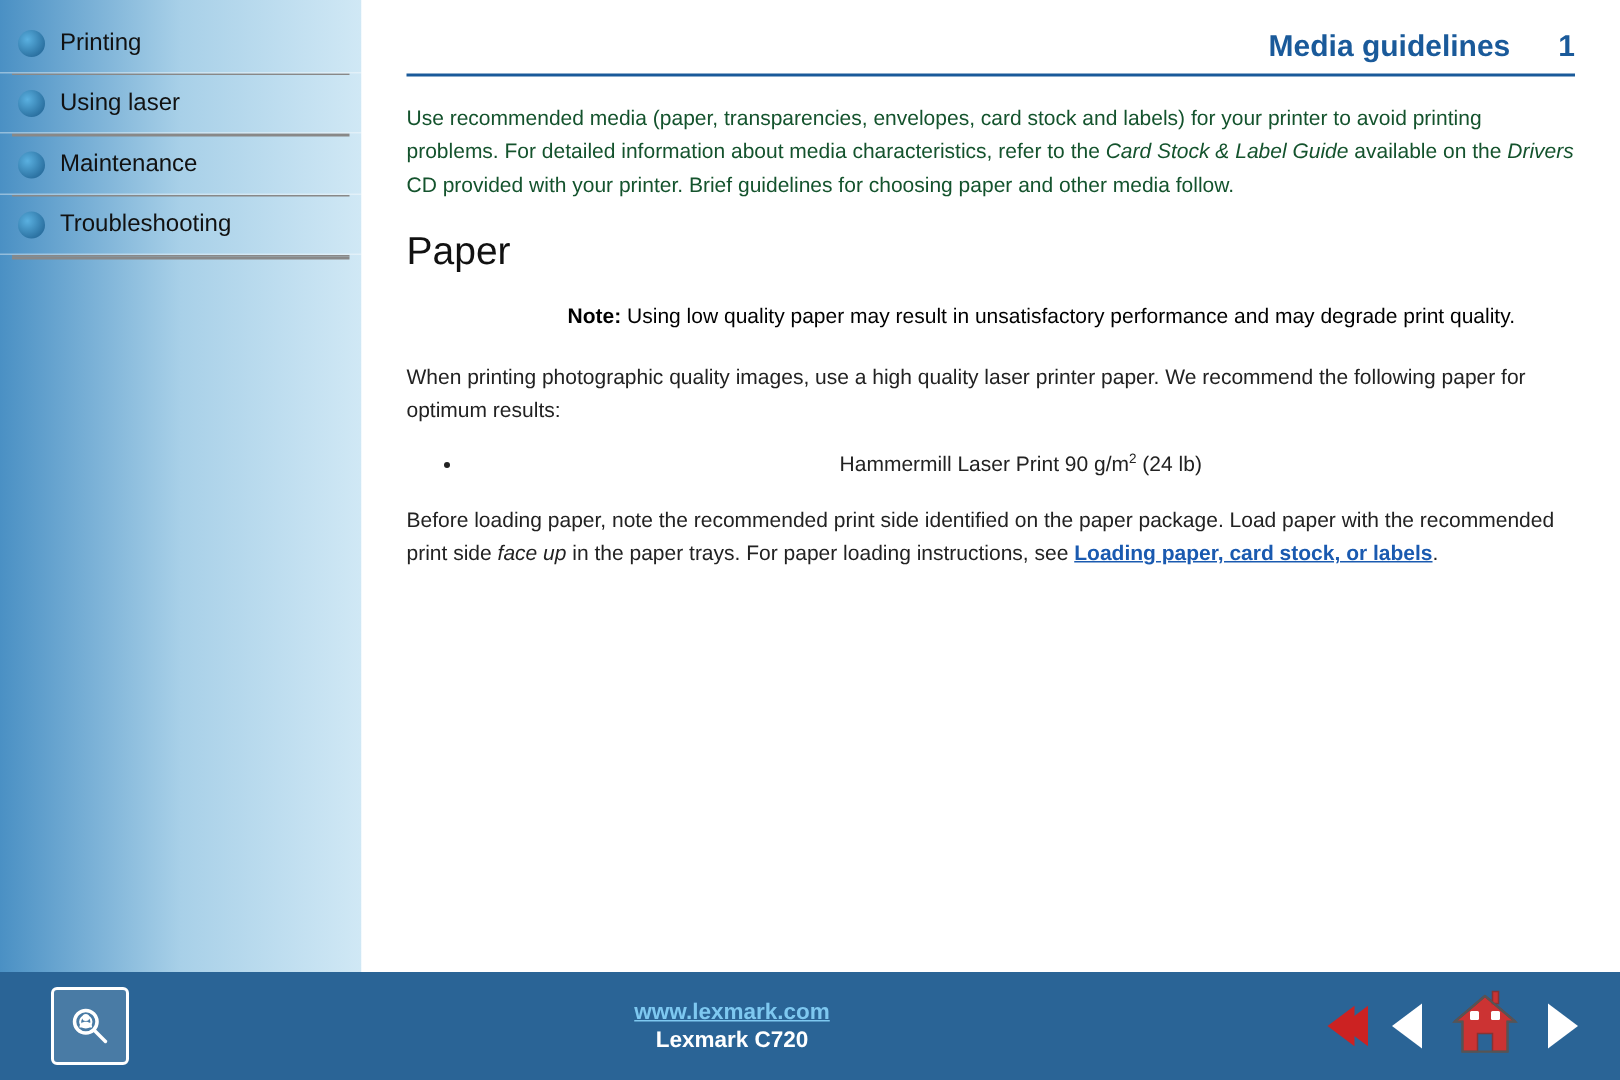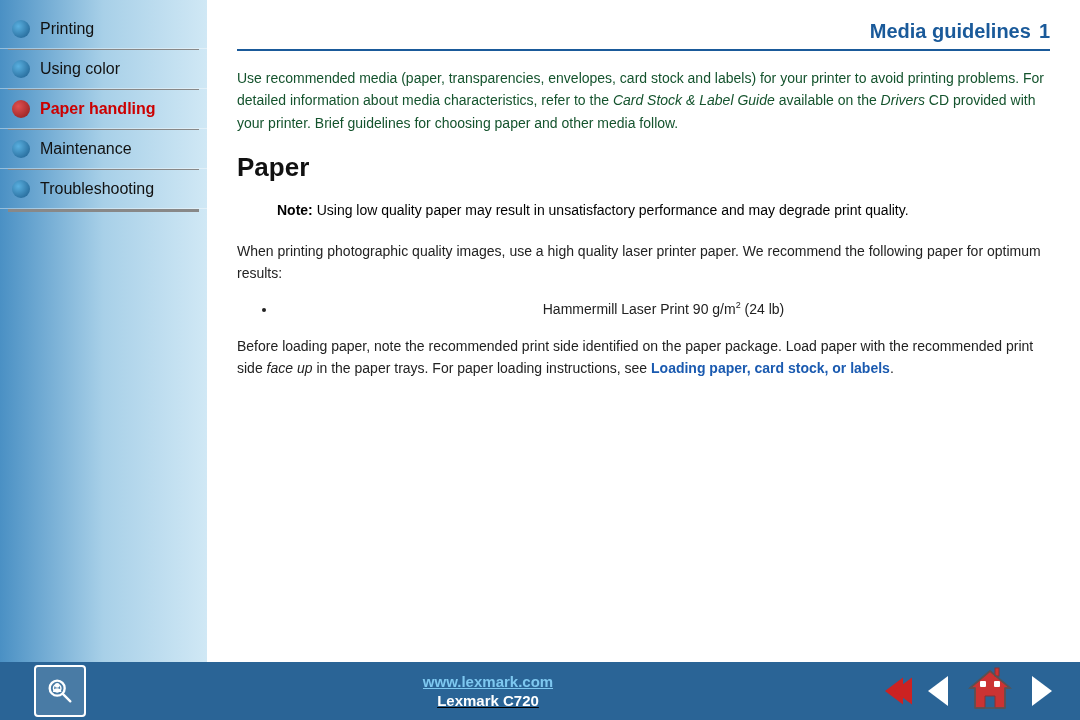--- a/index.html
+++ b/index.html
@@ -16,21 +16,21 @@
 
     
     .main-container {
       display: flex;
       flex: 1;
       overflow: hidden;
     }
 
     
     .sidebar {
-      width: 207px;
+      width: 241px;
       background: linear-gradient(to right, #4a90c4, #a8d0e8, #d0e8f5);
       display: flex;
       flex-direction: column;
       padding-top: 10px;
       flex-shrink: 0;
     }
 
     .sidebar-item {
       display: flex;
       align-items: center;
@@ -83,21 +83,21 @@
       justify-content: flex-end;
       align-items: center;
       border-bottom: 2px solid #1a5a9a;
       margin-bottom: 16px;
       padding-bottom: 6px;
     }
 
     .page-title-area {
       display: flex;
       align-items: center;
-      gap: 8px;
+      gap: 32px;
     }
 
     .page-title {
       font-size: 20px;
       font-weight: bold;
       color: #1a5a9a;
     }
 
     .page-number {
       font-size: 20px;
@@ -107,28 +107,28 @@
 
     .intro-text {
       font-size: 14px;
       line-height: 1.6;
       color: #14532d;
       margin-bottom: 18px;
     }
 
     .section-heading {
       font-size: 26px;
-      font-weight: bold;
+      font-weight: normal;
       color: #111;
       margin-bottom: 16px;
       margin-top: 8px;
     }
 
     .note-box {
-      text-align: left;
+      text-align: right;
       margin: 12px 40px 18px 40px;
       line-height: 1.6;
     }
 
     .note-box .note-label {
       font-weight: bold;
     }
 
     .body-text {
       font-size: 14px;
@@ -149,33 +149,33 @@
       text-align: center;
     }
 
     sup {
       font-size: 9px;
     }
 
     .link-text {
       color: #1a5ab0;
       font-weight: bold;
+      text-decoration: underline;
       cursor: pointer;
     }
 
     
     .footer {
-      height: 58px;
+      height: 72px;
       background: #2a6496;
       display: flex;
       align-items: center;
       justify-content: space-between;
       padding: 0 20px;
       flex-shrink: 0;
-      text-decoration: underline;
     }
 
     .footer-left {
       width: 80px;
       display: flex;
       align-items: center;
       justify-content: center;
     }
 
     .footer-center {
@@ -253,27 +253,23 @@
 <div class="main-container">
 
   <nav class="sidebar">
     <div class="sidebar-item">
       <div class="bullet"></div>
       <span class="sidebar-label">Printing</span>
     </div>
     <div class="sidebar-divider"></div>
     <div class="sidebar-item">
       <div class="bullet"></div>
-      <span class="sidebar-label">Using color</span>
-    </div>
-    <div class="sidebar-divider"></div>
-    <div class="sidebar-item active">
-      <div class="bullet red"></div>
-      <span class="sidebar-label">Paper handling</span>
-    </div>
+      <span class="sidebar-label">Using laser</span>
+    </div>
+    <div class="sidebar-divider"></div>
     <div class="sidebar-divider"></div>
     <div class="sidebar-item">
       <div class="bullet"></div>
       <span class="sidebar-label">Maintenance</span>
     </div>
     <div class="sidebar-divider"></div>
     <div class="sidebar-item">
       <div class="bullet"></div>
       <span class="sidebar-label">Troubleshooting</span>
     </div>

